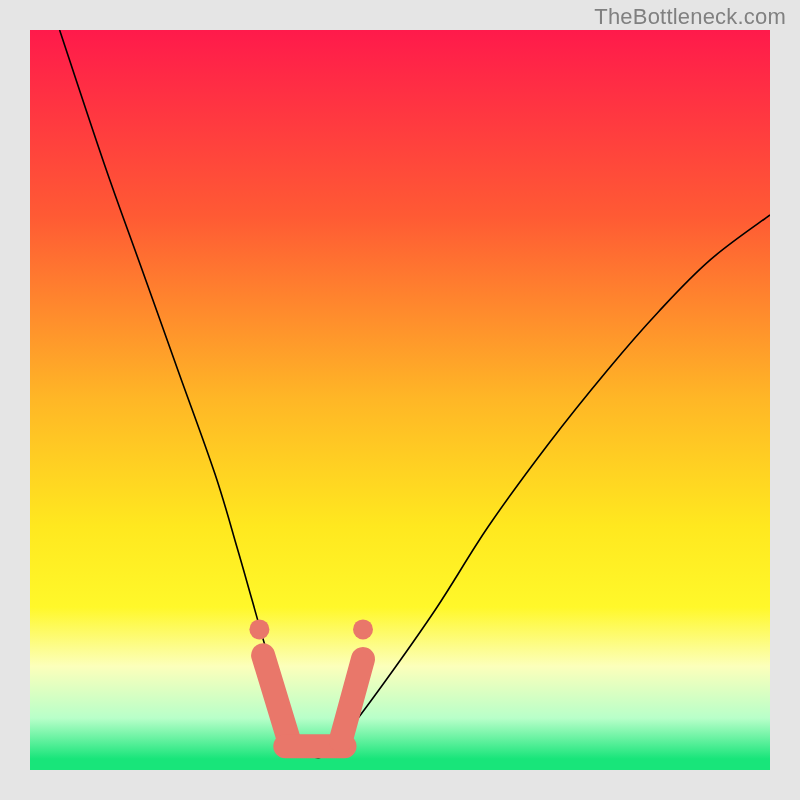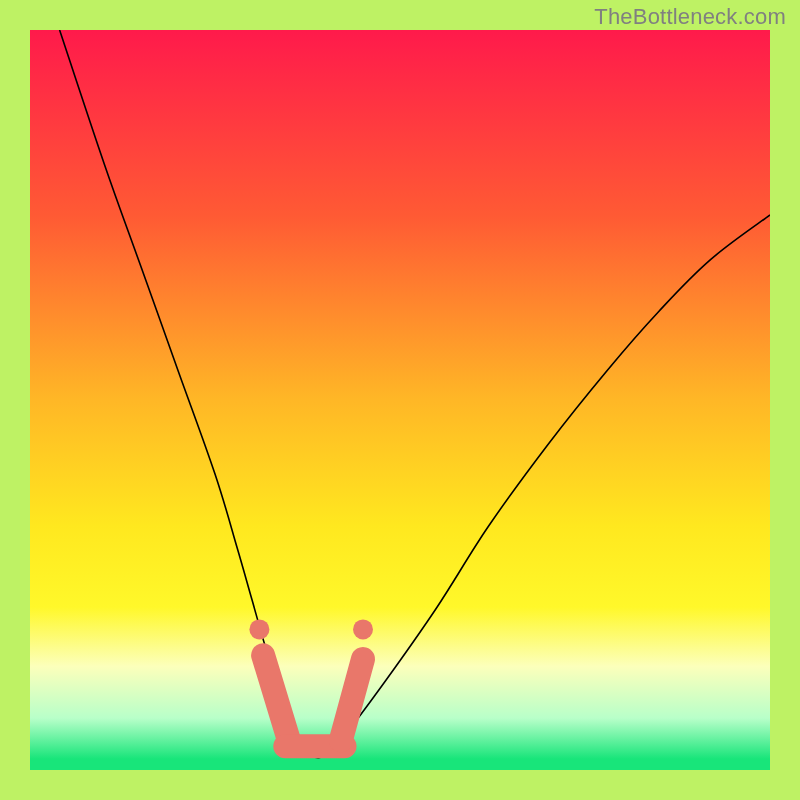--- a/index.html
+++ b/index.html
@@ -8,21 +8,21 @@
     width: 800px;
     height: 800px;
     background: #000000;
     font-family: Arial, Helvetica, sans-serif;
     overflow: hidden;
   }
   .frame {
     position: relative;
     width: 800px;
     height: 800px;
-    background: #bef264;
+    background: #e5e5e5;
   }
   .watermark {
     position: absolute;
     top: 4px;
     right: 14px;
     color: #808080;
     font-size: 22px;
     font-weight: 500;
     z-index: 10;
     letter-spacing: 0.2px;

